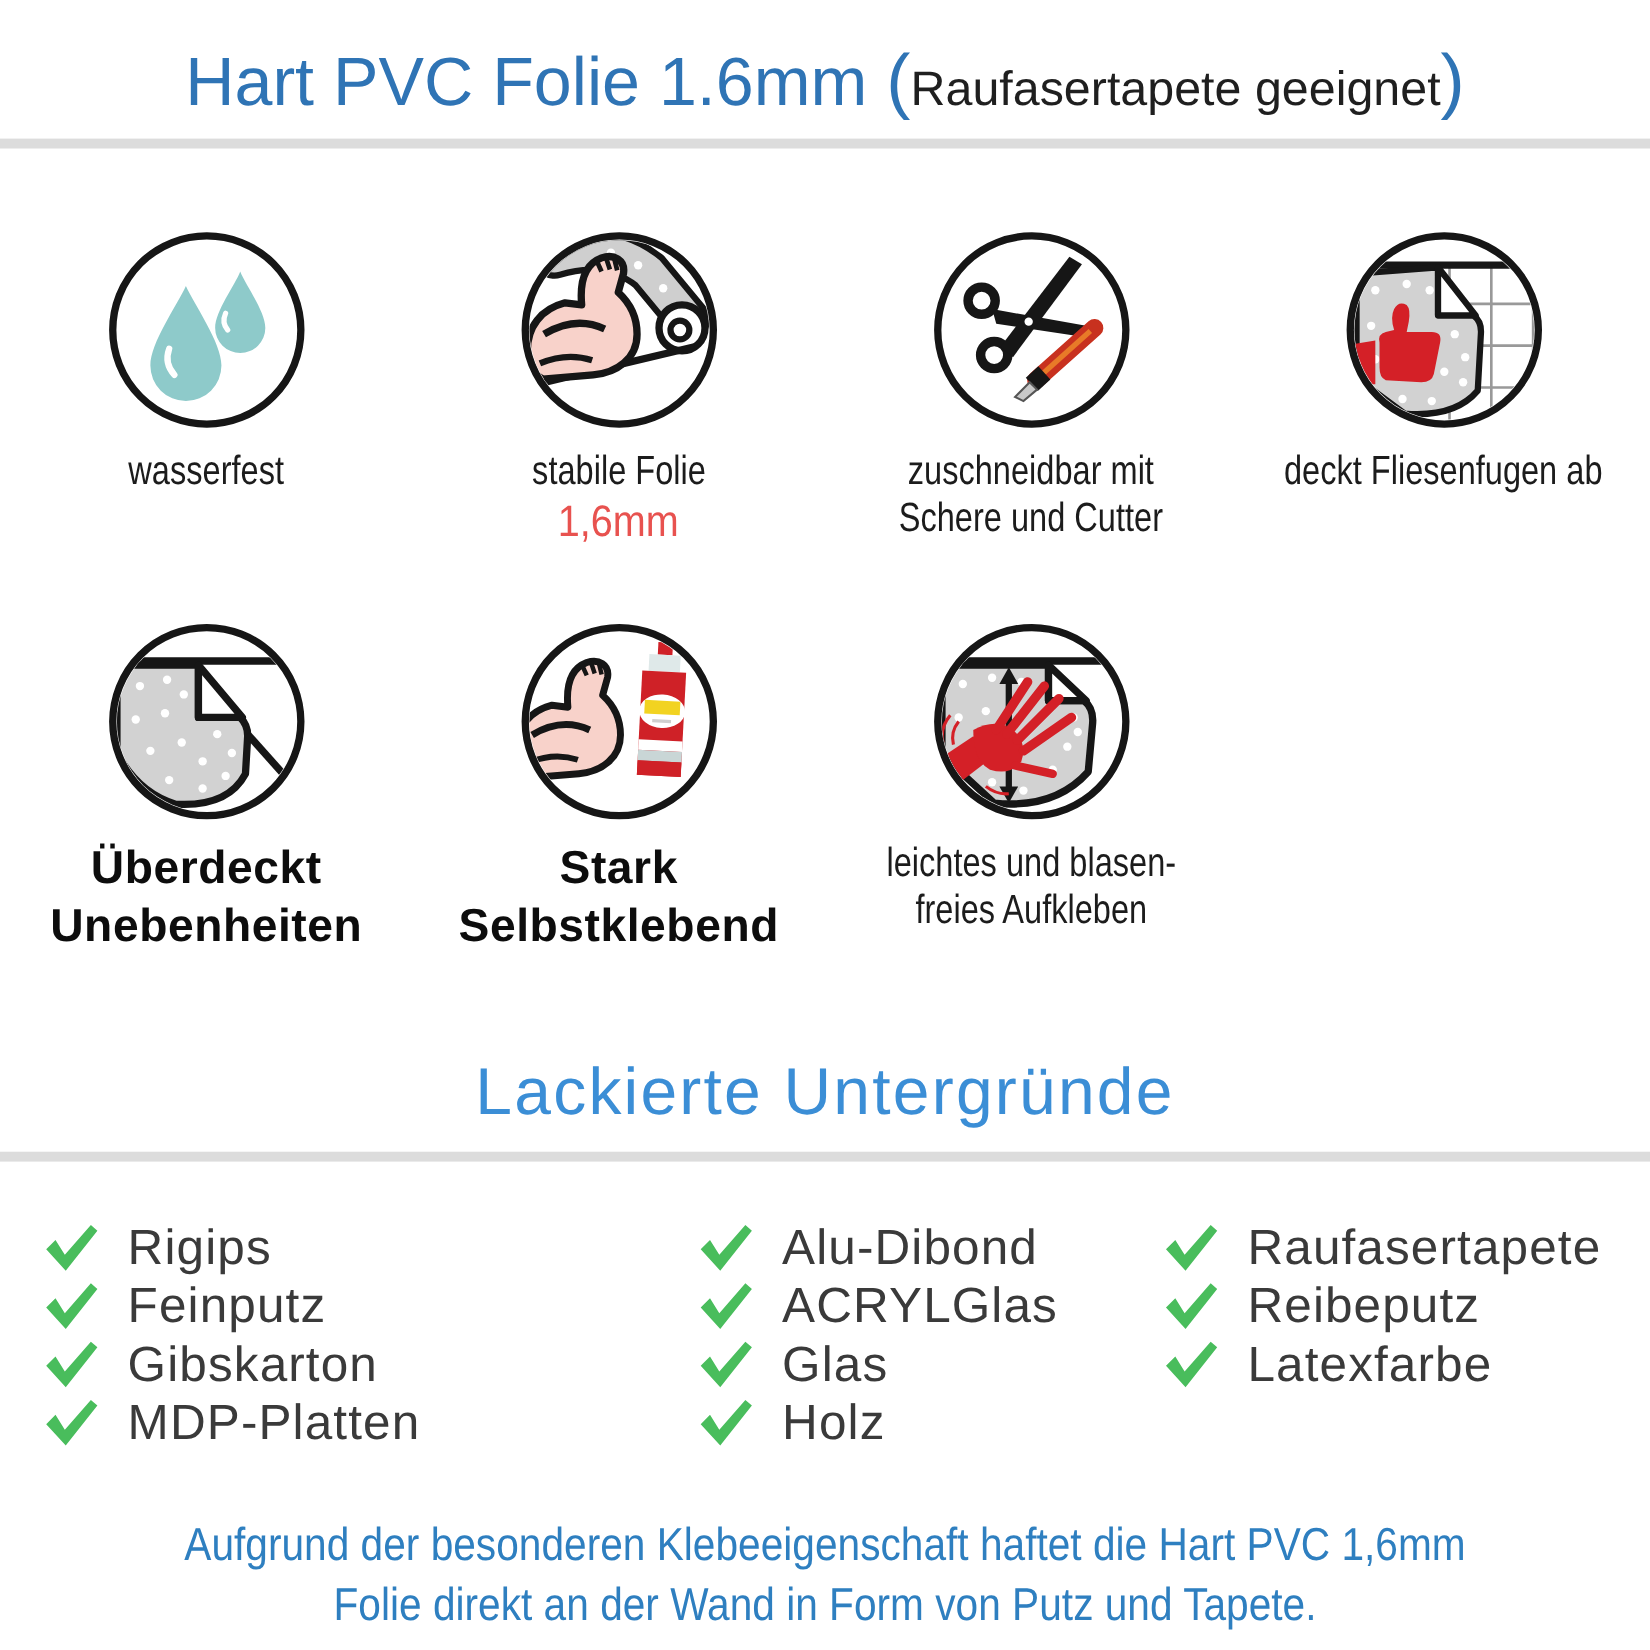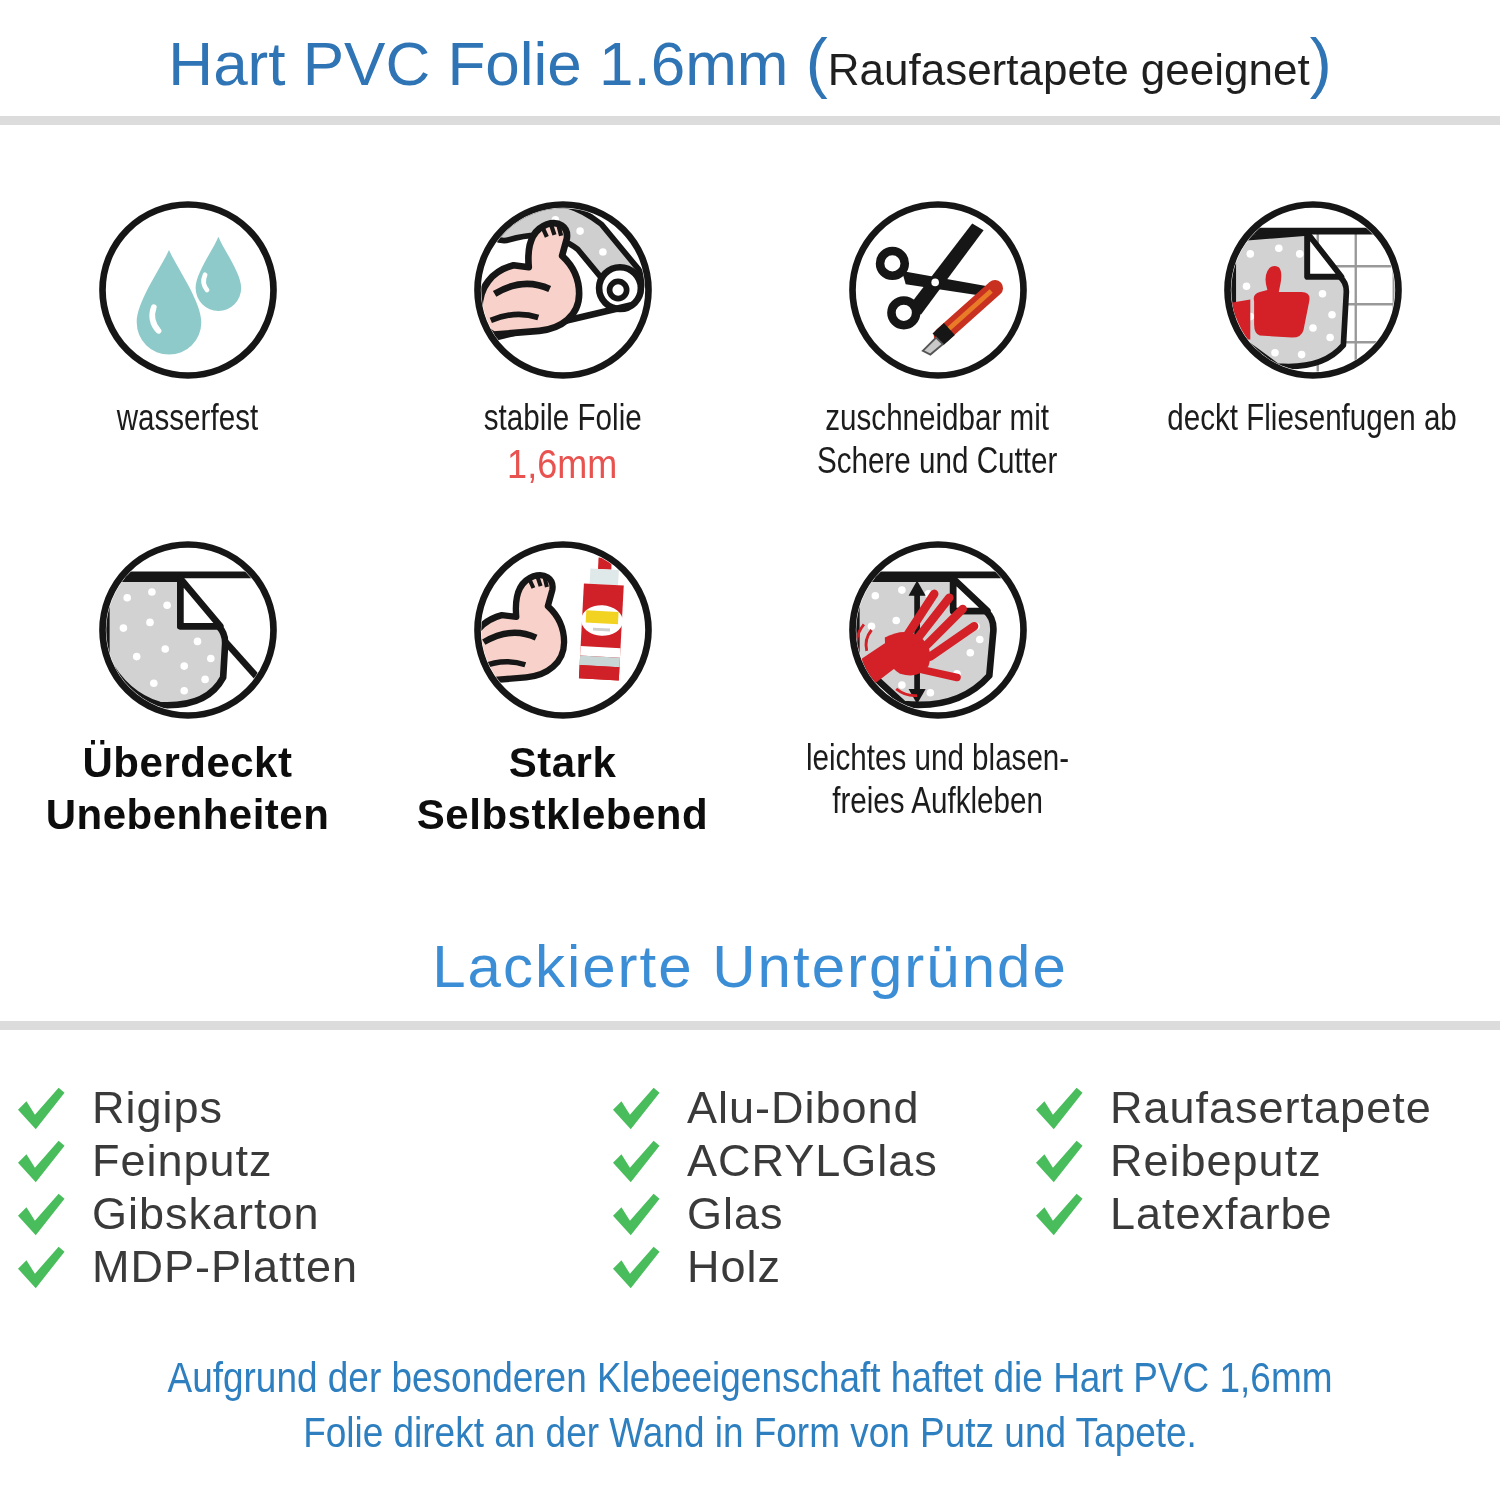--- a/index.html
+++ b/index.html
@@ -1,42 +1,42 @@
 <!DOCTYPE html>
 <html><head>
 <meta charset="utf-8">
 <style>
   * { box-sizing:border-box; margin:0; padding:0; }
   html,body { width:1500px; height:1500px; background:#ffffff;
               font-family:"Liberation Sans", sans-serif; overflow:hidden; }
   .page { position:relative; width:1500px; height:1500px; }
 
-  .header { margin-top:24px; text-align:center; white-space:nowrap; }
+  .header { margin-top:34px; text-align:center; white-space:nowrap; }
   .header .main  { font-size:62px; color:#2f74b5; }
   .header .paren { font-size:66px; color:#2f74b5; font-weight:300; }
   .header .note  { font-size:44px; color:#1f1f1f; }
 
   .divider { height:9px; background:#dcdcdc; width:1500px; }
   .divider1 { margin-top:16px; }
   .divider2 { margin-top:20px; }
 
   .features { display:grid; grid-template-columns:repeat(4,375px);
-              margin-top:70px; row-gap:48px; }
+              margin-top:70px; row-gap:64px; }
   .feature { display:flex; flex-direction:column; align-items:center; }
   .icon-wrap { width:190px; height:190px; }
   .flabel { margin-top:12px; font-size:37px; color:#1c1c1c; text-align:center;
             line-height:1.16; transform:scaleX(.8); white-space:nowrap; }
   .flabel.bold { transform:none; font-weight:700; font-size:42px; color:#0d0d0d;
                  letter-spacing:.5px; line-height:1.25; }
   .sub-red { margin-top:2px; font-size:40px; color:#e8524f; transform:scaleX(.9); }
 
   .section-title { margin-top:90px; text-align:center; font-size:60px;
                    color:#3b8ed6; letter-spacing:2px; }
 
-  .checklist { margin-top:52px; padding-left:14px;
+  .checklist { margin-top:52px; padding-left:38px;
                display:grid; grid-template-columns:595px 423px auto; }
   .check-item { display:flex; align-items:center; height:53px; gap:26px; }
   .check-label { font-size:45px; color:#3a3a3a; letter-spacing:1px; white-space:nowrap; }
 
   .footer { margin-top:56px; text-align:center; font-size:42px; color:#2e7fc0;
             line-height:1.32; transform:scaleX(.88); white-space:nowrap; }
 </style>
 </head>
 <body>
 

